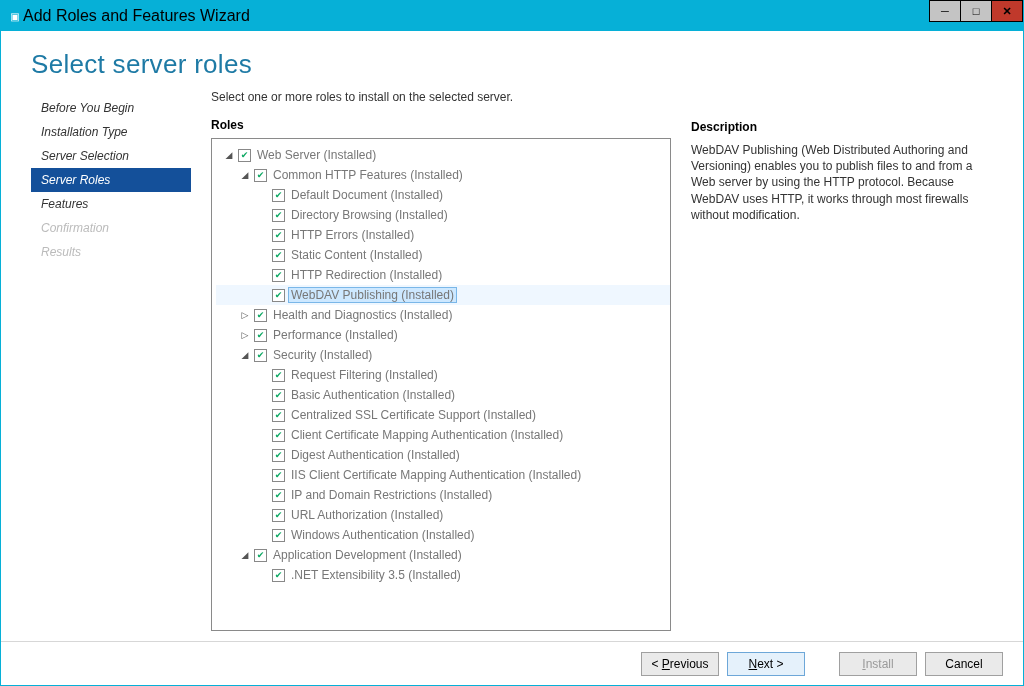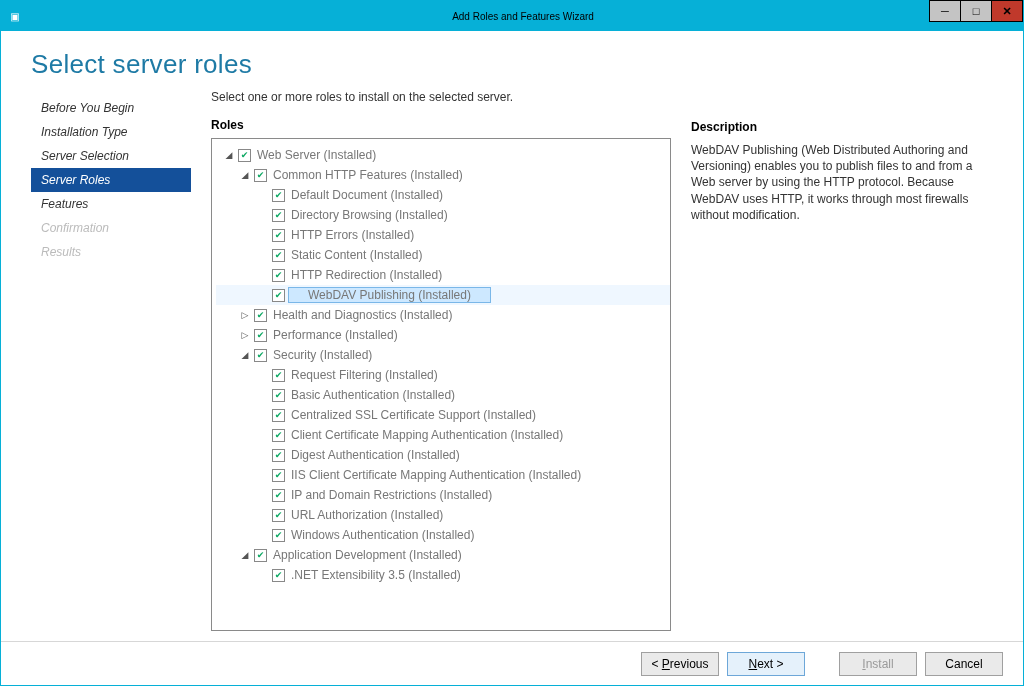--- a/index.html
+++ b/index.html
@@ -1,21 +1,21 @@
 <!DOCTYPE html>
 <html><head>
 <meta charset="utf-8">
 <style>
 * { margin: 0; padding: 0; box-sizing: border-box; font-family: "Segoe UI", Arial, sans-serif; }
 body { width: 1024px; height: 686px; background: #fff; overflow: hidden; }
 
 .window { width: 1024px; height: 686px; border: 1px solid #06b0d7; background: #fff; display: flex; flex-direction: column; }
 .titlebar { height: 30px; background: #06b0d7; display: flex; align-items: center; position: relative; }
 .title-icon { width: 16px; height: 16px; margin-left: 6px; display: flex; align-items: center; justify-content: center; font-size: 10px; color: #fff; }
-.title-text { flex: 1; text-align: center; color: #000; font-size: 10px; }
+.title-text { flex: 1; text-align: left; color: #000; font-size: 16px; }
 .controls { display: flex; position: absolute; right: 0; top: -1px; }
 .ctrl { width: 32px; height: 22px; border: 1px solid #000; background: #c4c4c4; display: flex; align-items: center; justify-content: center; font-size: 11px; font-weight: bold; cursor: default; margin-left: -1px;}
 .ctrl.close { background: #c0392b; color: #000; }
 
 .body { flex: 1; display: flex; flex-direction: column; padding: 0; }
 .header { padding: 18px 38px 10px 30px; }
 .page-title { font-size: 26px; font-weight: 300; color: #1f6f8b; color:#1a6e99; }
 .page-title { color:#2e7ca3; }
 .page-title { color:#2379a7; }
 h1.page-title{ color:#1e7aa5; letter-spacing:0.3px;}
@@ -34,21 +34,21 @@
 .tree-wrap { border: 1px solid #8a8a8a; flex: 1; display: flex; overflow: hidden; height: 450px;}
 .tree { flex: 1; overflow-y: auto; overflow-x: hidden; padding: 6px 0 6px 4px; font-size: 12px; color: #555; }
 .tree::-webkit-scrollbar{width:17px;}
 .tree::-webkit-scrollbar-track{background:#f0f0f0;}
 .tree::-webkit-scrollbar-thumb{background:#c0c0c0;border:1px solid #a0a0a0;}
 .node { display: flex; align-items: center; height: 20px; white-space: nowrap; }
 .exp { width: 14px; text-align: center; color: #555; font-size: 9px; cursor: default; }
 .chk { width: 13px; height: 13px; border: 1px solid #888; margin: 0 6px 0 2px; display: inline-flex; align-items: center; justify-content: center; font-size: 10px; color: #0a0; background:#fff; line-height:1;}
 .chk.checked::after{content:"✔"; color:#1a6; font-size:9px;}
 .lbl { color: #777; }
-.node.sel .lbl { background: #cde8ff; border:1px solid #7ab7e8; padding:0 19px; margin-left:-3px;}
+.node.sel .lbl { background: #cde8ff; border:1px solid #7ab7e8; padding:0 2px; margin-left:-3px;}
 .node.sel{ background:#eff7ff;}
 .ind0{padding-left:6px}.ind1{padding-left:22px}.ind2{padding-left:40px}
 
 .desc-pane { flex: 1; font-size: 12px; }
 .desc-head { font-weight: bold; margin-bottom: 8px; margin-top:30px;}
 .desc-body { color: #333; line-height: 1.35; }
 
 .footer { height: 44px; border-top: 1px solid #d7d7d7; display: flex; align-items: center; justify-content: flex-end; gap: 8px; padding: 0 20px; }
 .btn { min-width: 78px; height: 24px; border: 1px solid #a0a0a0; background: #eaeaea; font-size: 12px; text-align: center; line-height: 22px; cursor: default; }
 .btn.primary{background:#e5f1fb;border-color:#6da7d8;}

